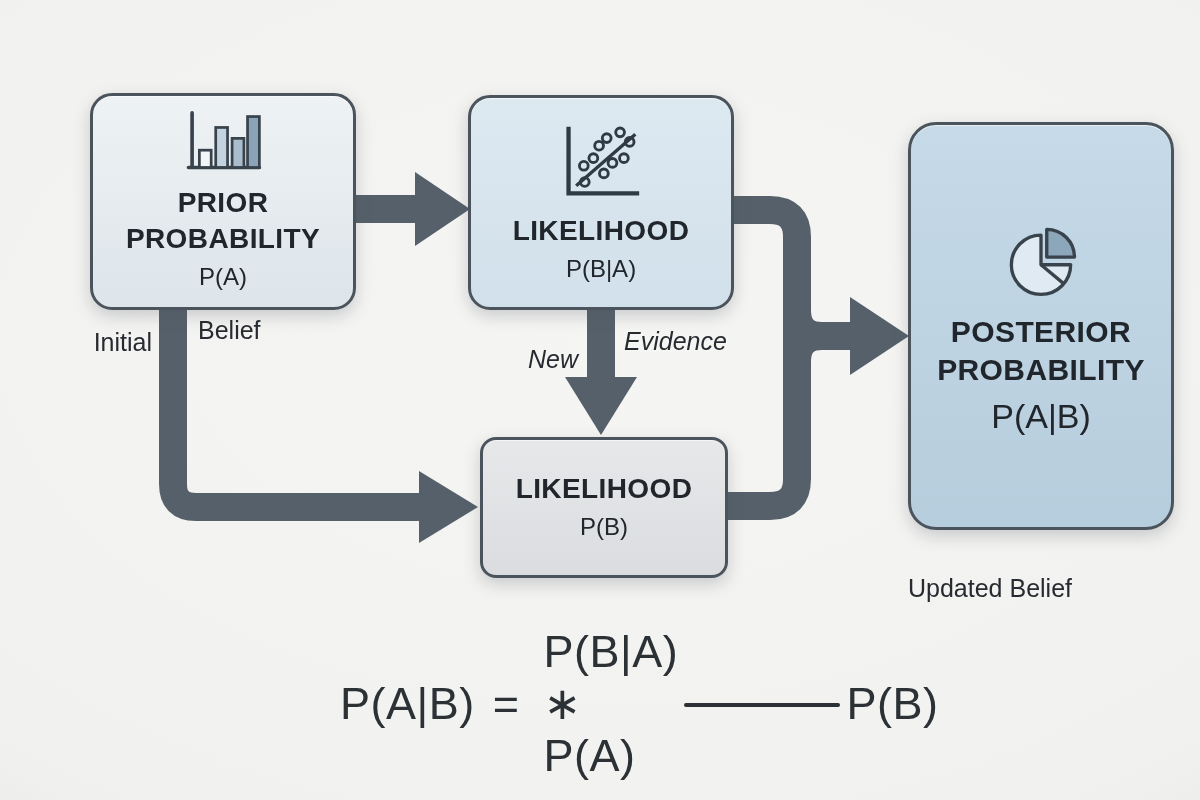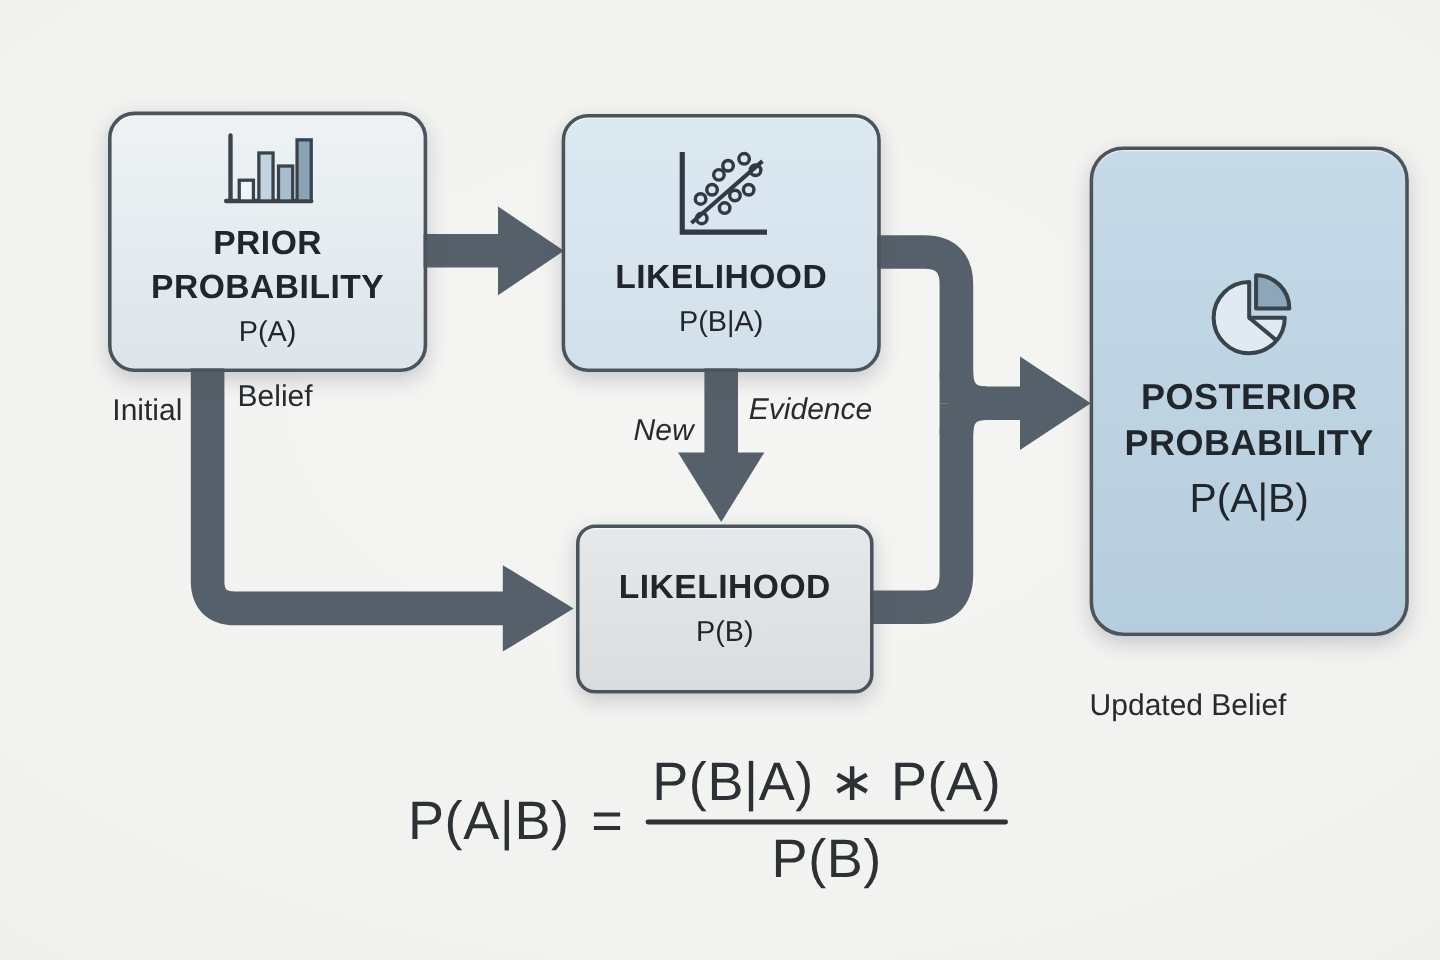--- a/index.html
+++ b/index.html
@@ -35,21 +35,21 @@
   .cap-initial{left:60px;top:328px;width:92px;text-align:right;}
   .cap-belief{left:198px;top:316px;}
   .cap-new{left:478px;top:345px;width:100px;text-align:right;font-style:italic;}
   .cap-evidence{left:624px;top:327px;font-style:italic;}
   .cap-updated{left:908px;top:546px;width:266px;text-align:left;margin-top:28px;}
   .equation{
     position:absolute;left:340px;top:626px;z-index:2;display:flex;align-items:center;
     gap:14px;font-size:45px;color:#2c3136;letter-spacing:.5px;
   }
   .equation .eq{margin:0 4px;}
-  .frac{display:inline-flex;flex-direction:column;align-items:center;}
+  .frac{display:inline-flex;flex-direction:row;align-items:center;}
   .frac .bar{height:4px;background:#2c3136;width:100%;margin:5px 0 3px;border-radius:2px;}
   .frac .num,.frac .den{line-height:1.15;padding:0 6px;}
 </style>
 </head>
 <body>
 
 <div class="stage">
 
   <svg class="wires" width="1200" height="800" viewBox="0 0 1200 800">
     <g stroke="#56606a" stroke-width="28" fill="none">

